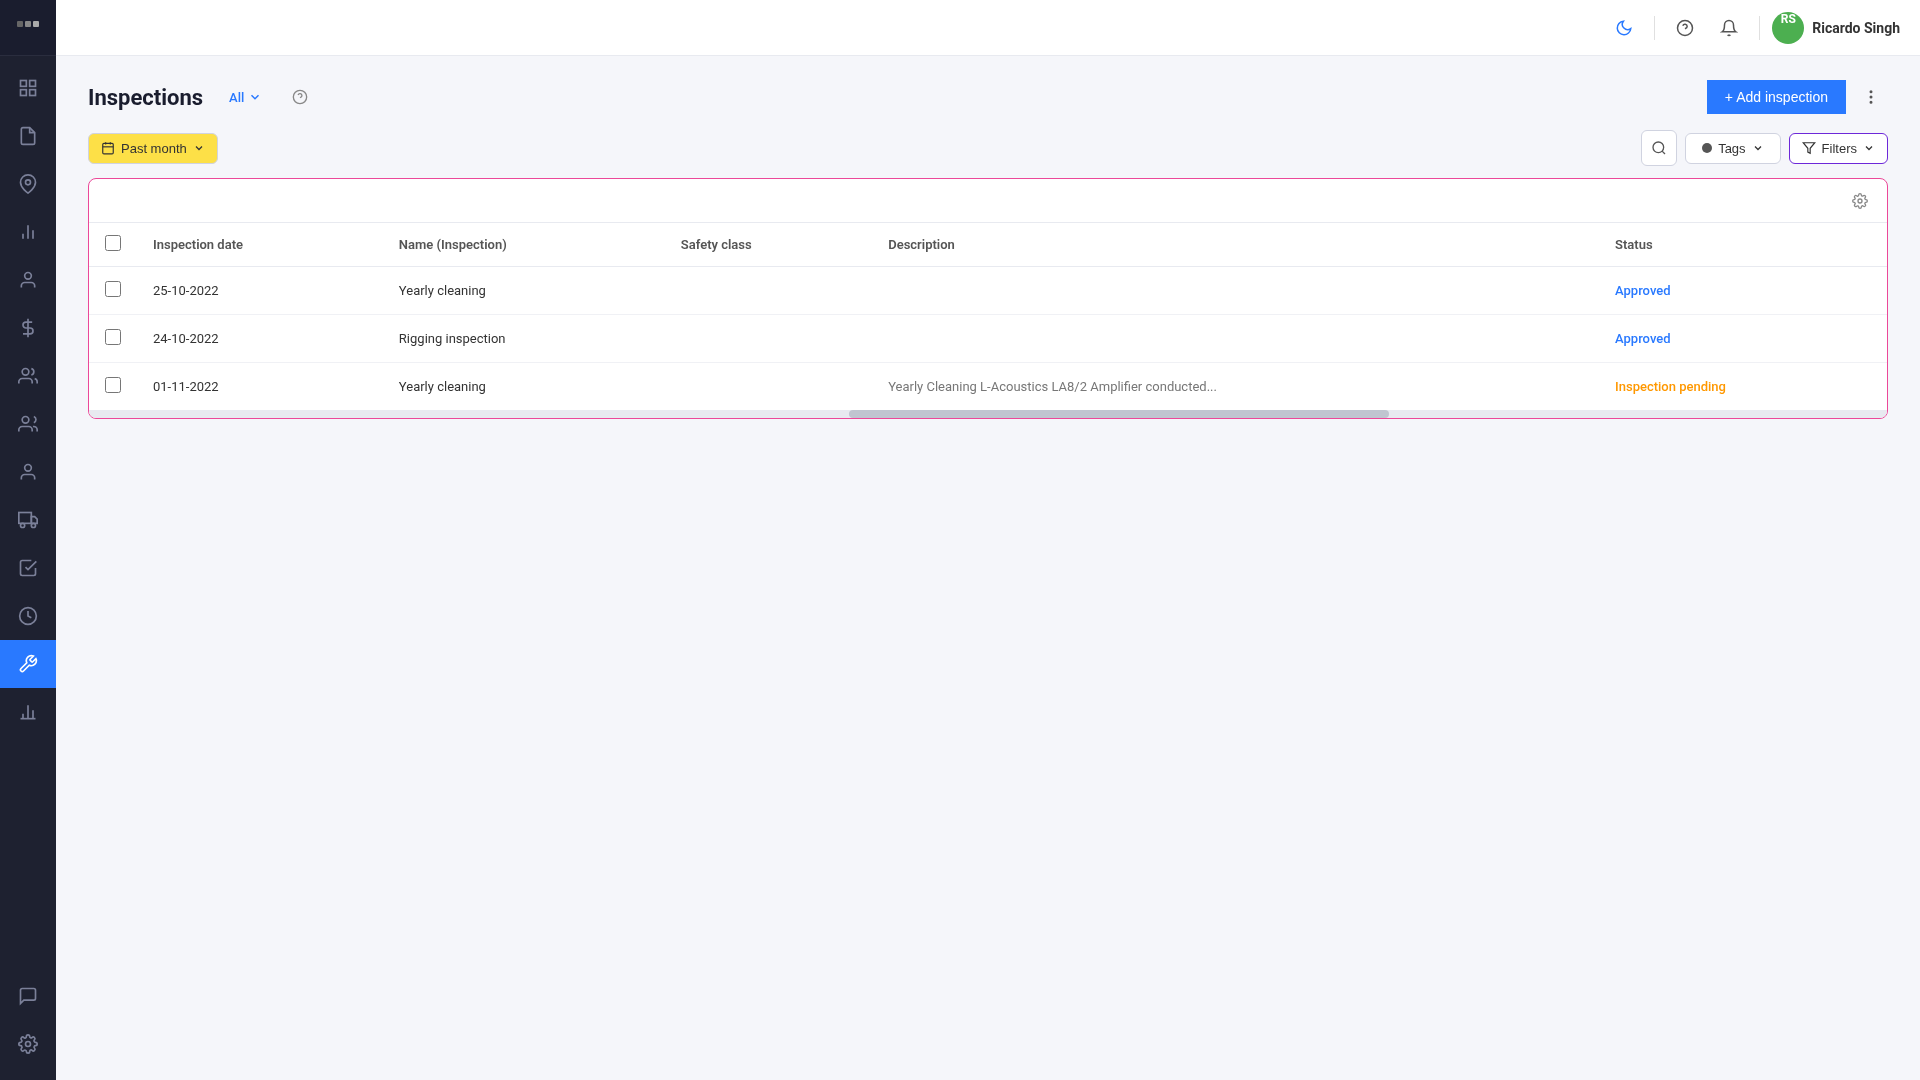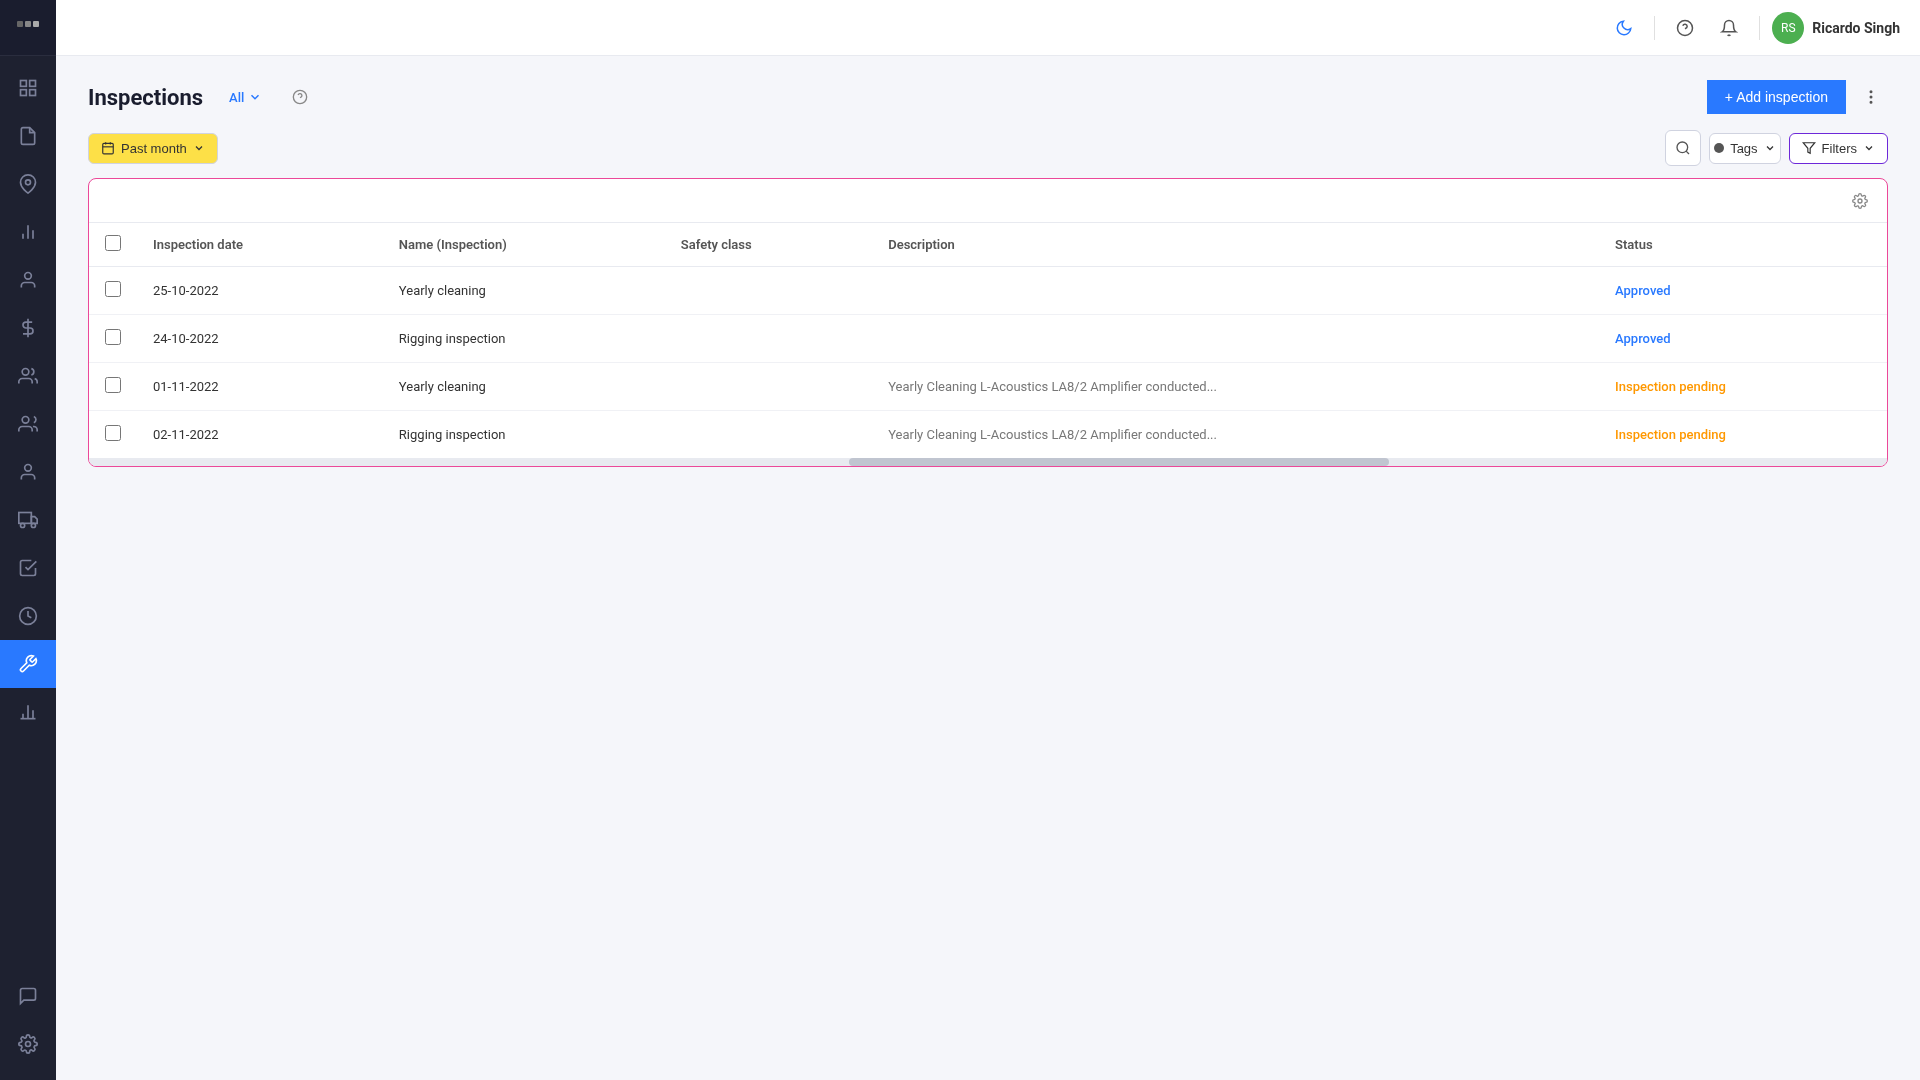--- a/index.html
+++ b/index.html
@@ -98,24 +98,24 @@
       background: none;
     }
     .topbar-icon-btn.active-mode { color: #2979ff; }
     .avatar {
       width: 32px;
       height: 32px;
       border-radius: 50%;
       background: #4caf50;
       color: #fff;
       display: flex;
-      align-items: center;
+      align-items: flex-start;
       justify-content: center;
       font-size: 12px;
-      font-weight: 400;
+      font-weight: 700;
     }
     .user-info {
       display: flex;
       align-items: center;
       gap: 8px;
       cursor: pointer;
     }
     .user-name {
       font-size: 14px;
       color: #333;
@@ -243,21 +243,21 @@
       cursor: pointer;
       display: flex;
       align-items: center;
       justify-content: center;
       color: #555;
     }
     .tags-btn {
       display: flex;
       align-items: center;
       gap: 6px;
-      padding: 7px 4px;
+      padding: 7px 16px;
       border: 1px solid #d0d3e0;
       border-radius: 6px;
       background: #fff;
       cursor: pointer;
       font-size: 13px;
       color: #333;
     }
     .tag-dot {
       width: 10px;
       height: 10px;
@@ -654,30 +654,20 @@
             <tr>
       <td class="checkbox-cell">
         <input type="checkbox" style="">
       </td>
       <td>01-11-2022</td>
       <td>Yearly cleaning</td>
       <td></td>
       <td><span class="description-text">Yearly Cleaning L-Acoustics LA8/2 Amplifier conducted...</span></td>
       <td><span class="status-pending">Inspection pending</span></td>
     </tr>
-            <tr>
-      <td class="checkbox-cell">
-        <input type="checkbox" style="">
-      </td>
-      <td>02-11-2022</td>
-      <td>Rigging inspection</td>
-      <td></td>
-      <td><span class="description-text">Yearly Cleaning L-Acoustics LA8/2 Amplifier conducted...</span></td>
-      <td><span class="status-pending">Inspection pending</span></td>
-    </tr>
           </tbody>
       </table>
       <div class="scrollbar-area">
         <div class="scrollbar-thumb"></div>
       </div>
     </div>
   </div>
 </div>
 
 </body></html>

